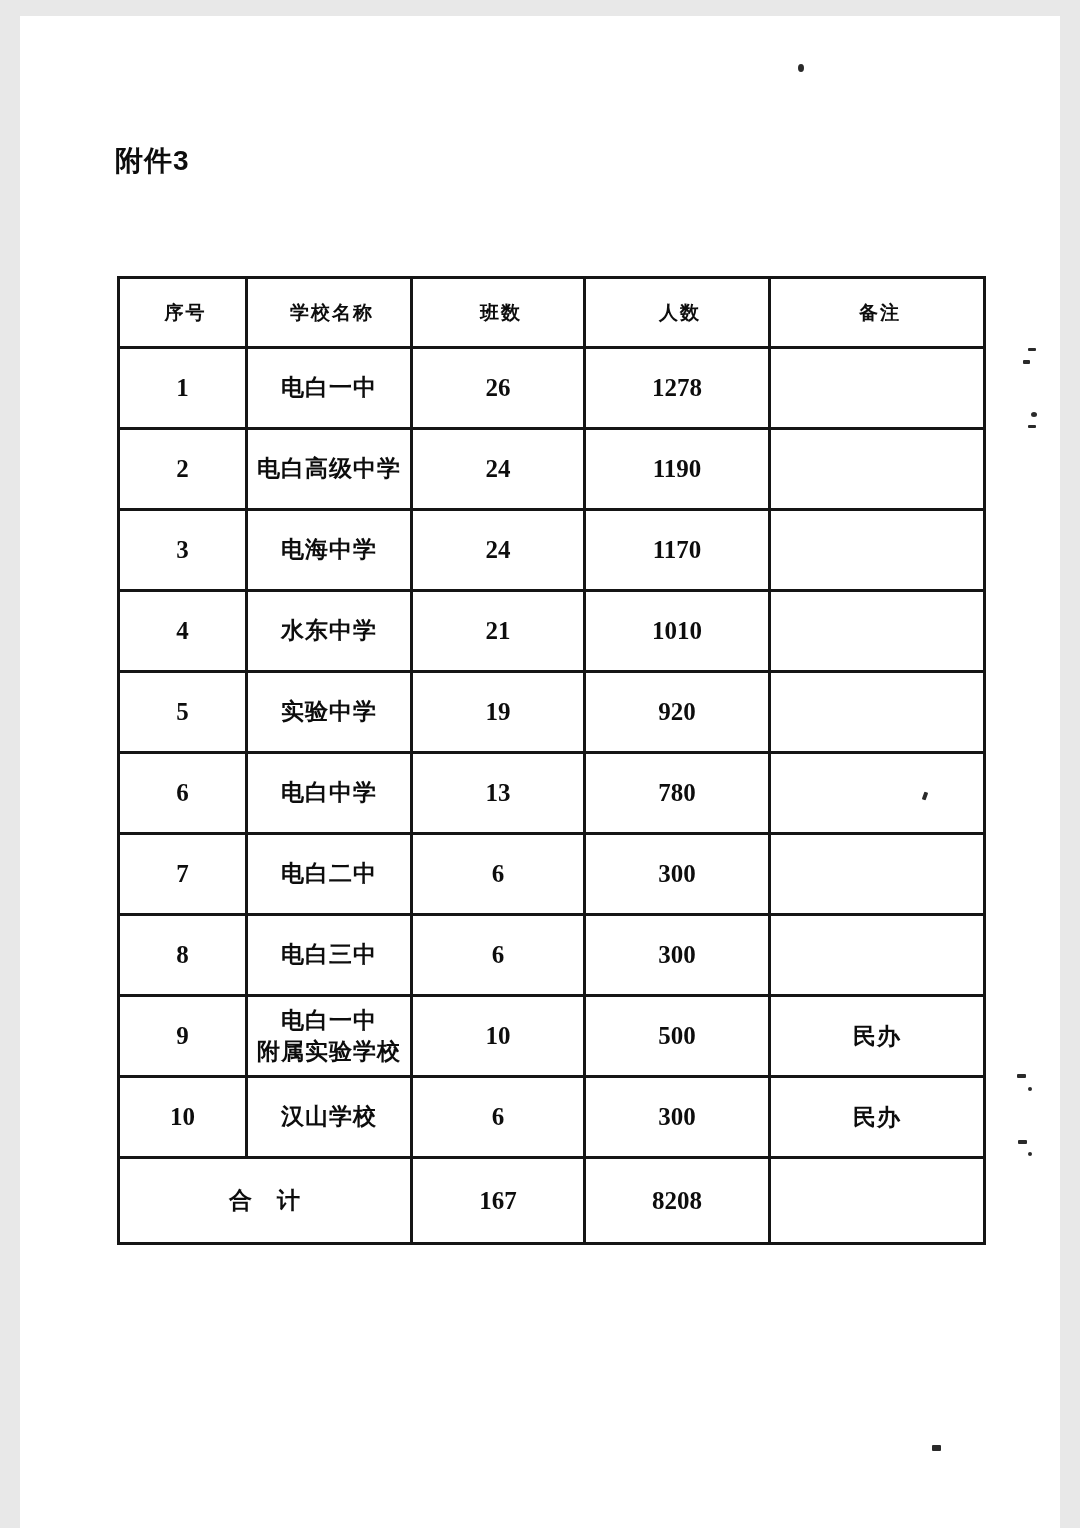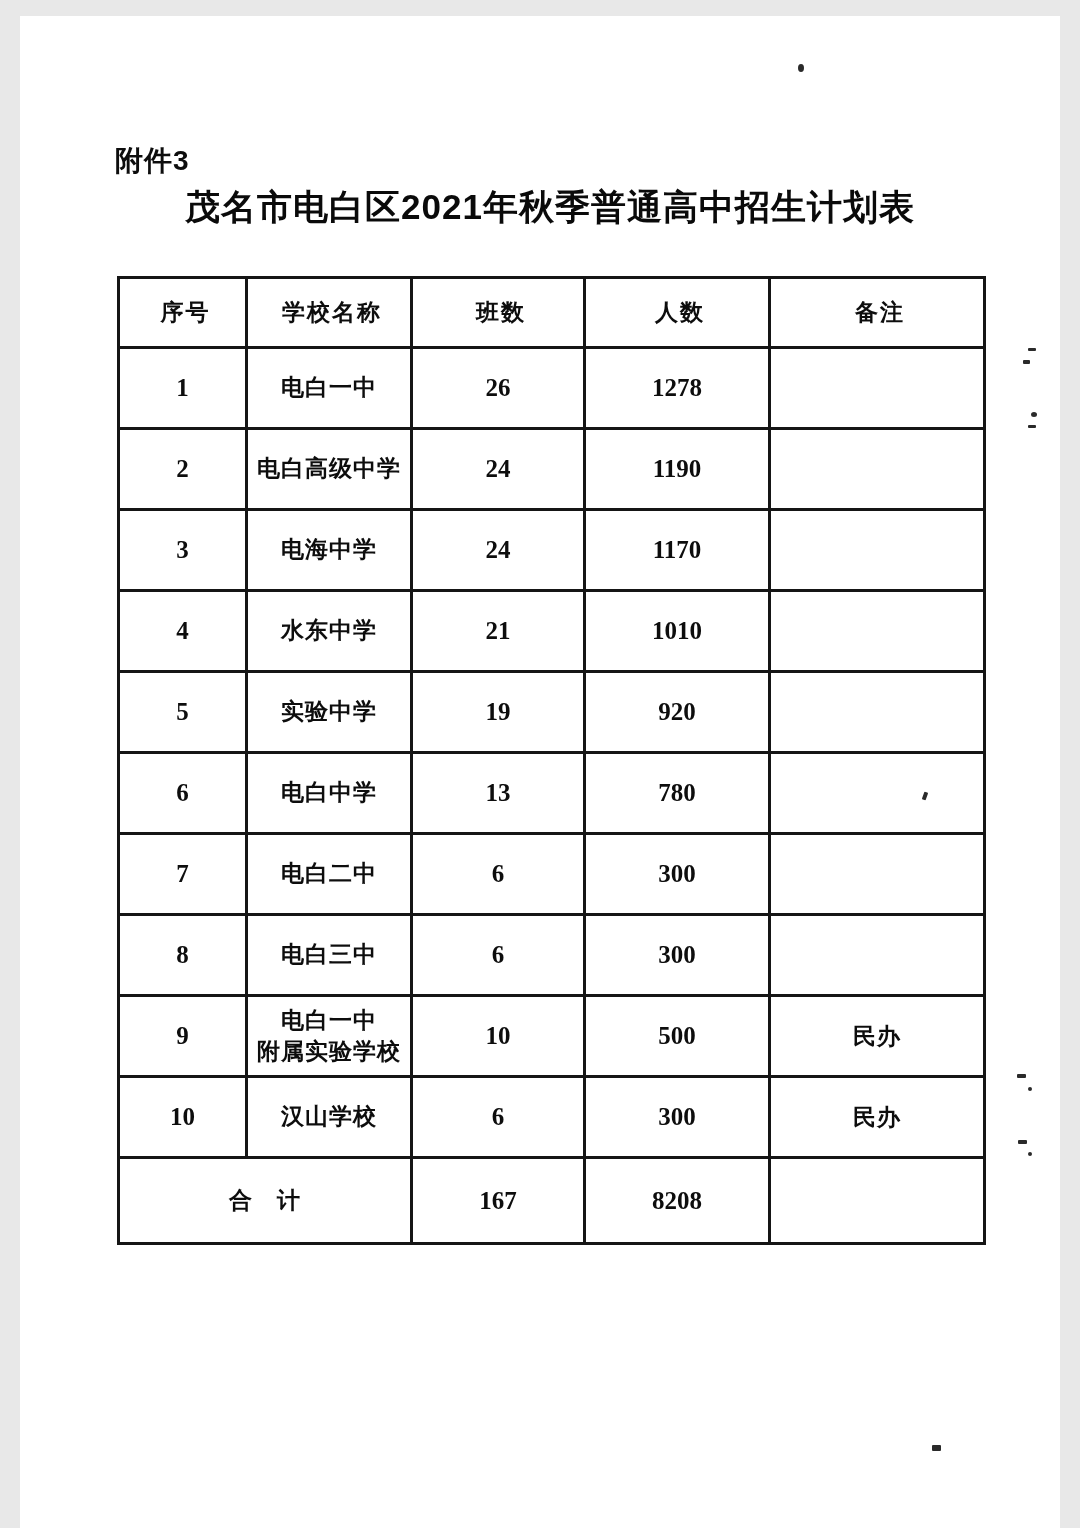--- a/index.html
+++ b/index.html
@@ -56,21 +56,21 @@
     font-weight: bold;
     color: #0d0d0d;
     padding: 0;
   }
 
   .plan-table thead tr { height: 70px; }
   .plan-table tbody tr { height: 81px; }
   .plan-table tfoot tr { height: 86px; padding-left: 8px; }
 
   .plan-table th {
-    font-size: 23px;
+    font-size: 19px;
     letter-spacing: 2px;
     font-family: "Liberation Sans", "DejaVu Sans", sans-serif;
     padding-left: 6px;
   }
 
   .c-school, .c-remark, .c-total-label {
     font-size: 23px;
     letter-spacing: 1px;
     font-family: Liberation Sans, sans-serif;
   }
@@ -93,21 +93,20 @@
   }
   .speck.round { border-radius: 50%; }
 </style>
 </head>
 <body>
 
 <div class="page">
 
   <div class="attachment-label">附件3</div>
 
-  <div class="doc-title">茂名市电白区2021年秋季普通高中招生计划表</div>
 
   <table class="plan-table">
     <colgroup>
       <col style="width:128px">
       <col style="width:165px">
       <col style="width:173px">
       <col style="width:185px">
       <col style="width:215px">
     </colgroup>
     <thead>

